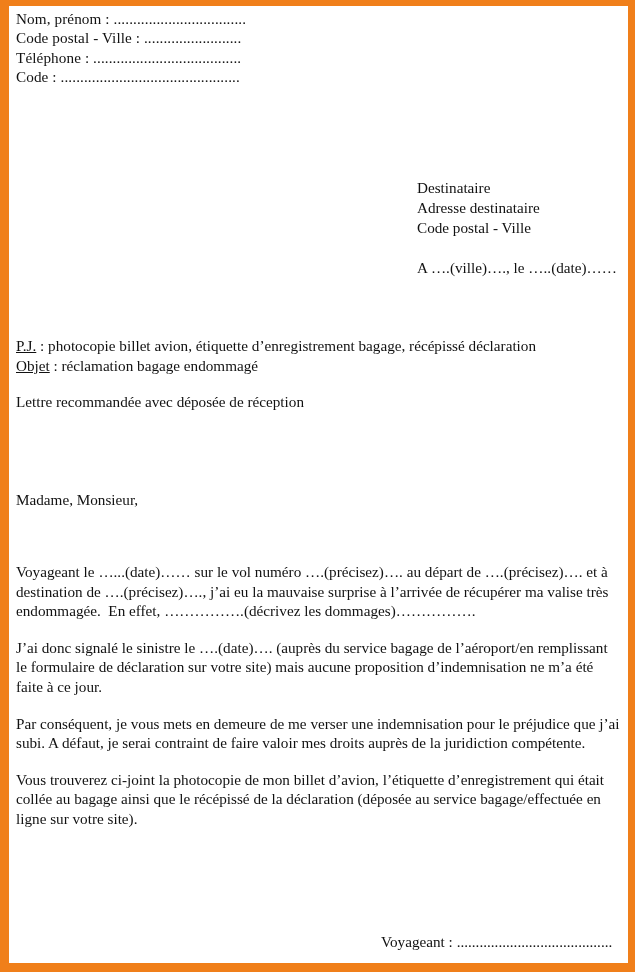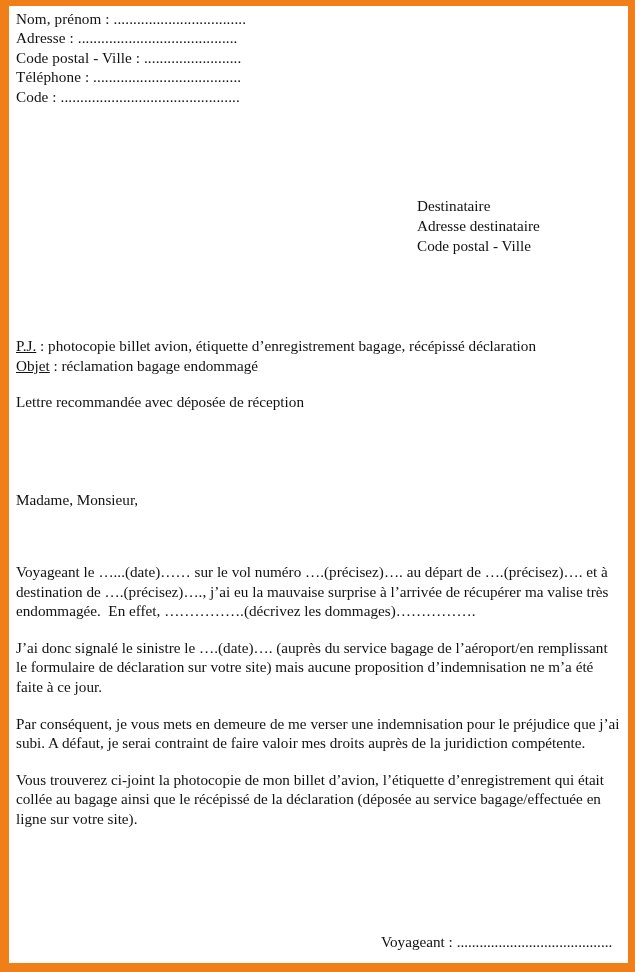--- a/index.html
+++ b/index.html
@@ -43,21 +43,20 @@
     padding-top: 3px;
   }
   .sender .ln {
     letter-spacing: 0.1px;
   }
   
   .recipient {
     position: absolute;
     left: 408px;
     top: 172px;
-    margin-top: 18px;
   }
   .recipient .ln {
     line-height: 20px;
   }
   .dateline {
     position: absolute;
     left: 408px;
     top: 252px;
   }
   
@@ -102,32 +101,34 @@
   }
 </style>
 </head>
 <body>
 
 <div class="page">
   <div class="sheet">
 
     <div class="sender">
       <div class="ln">Nom, prénom : ..................................</div>
-      <div class="ln">Adresse : .........................................</div>
       <div class="ln">Code postal - Ville : .........................</div>
       <div class="ln">Téléphone : ......................................</div>
       <div class="ln">Code : ..............................................</div>
     </div>
 
     <div class="recipient">
       <div class="ln">Destinataire</div>
       <div class="ln">Adresse destinataire</div>
       <div class="ln">Code postal - Ville</div>
     </div>
 
+    <div class="dateline">
+      <div class="ln">A ….(ville)…., le …..(date)……</div>
+    </div>
 
     <div class="subject">
       <div class="ln"><span class="u">P.J.</span><span> : photocopie billet avion, étiquette d’enregistrement bagage, récépissé déclaration</span></div>
       <div class="ln"><span class="u">Objet</span><span> : réclamation bagage endommagé</span></div>
     </div>
 
     <div class="registered">
       <div class="ln">Lettre recommandée avec déposée de réception</div>
     </div>
 

